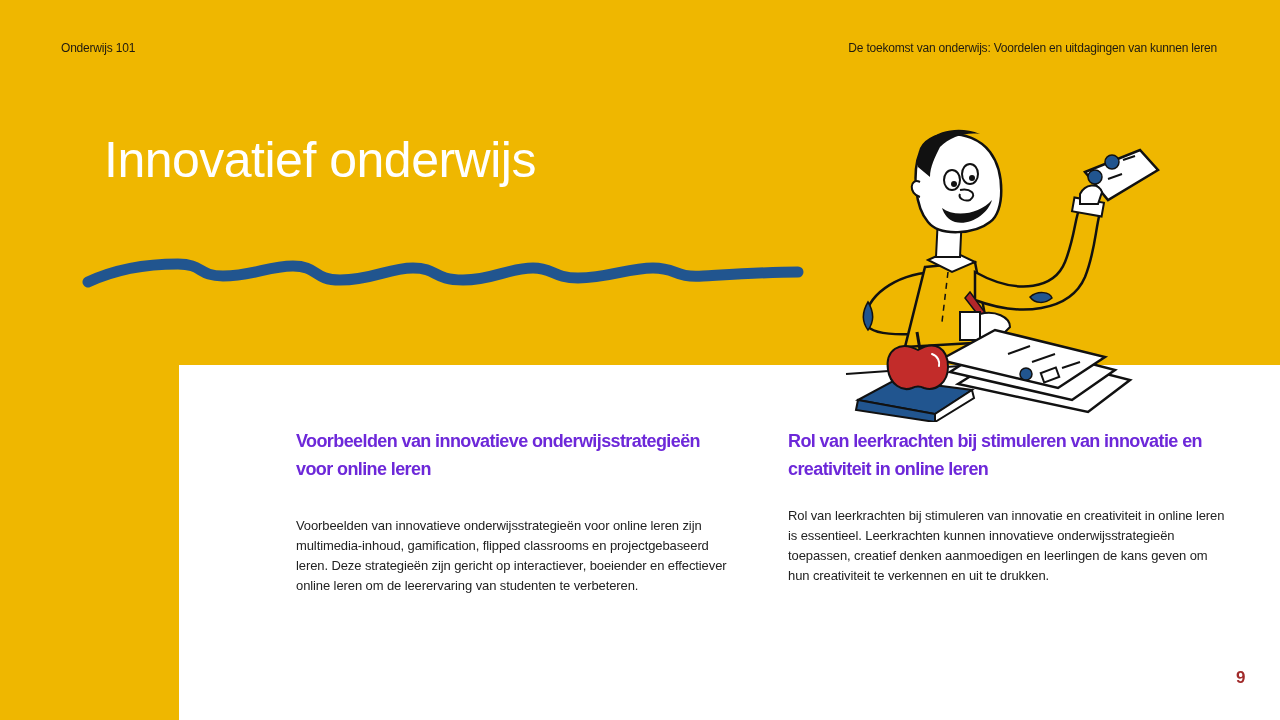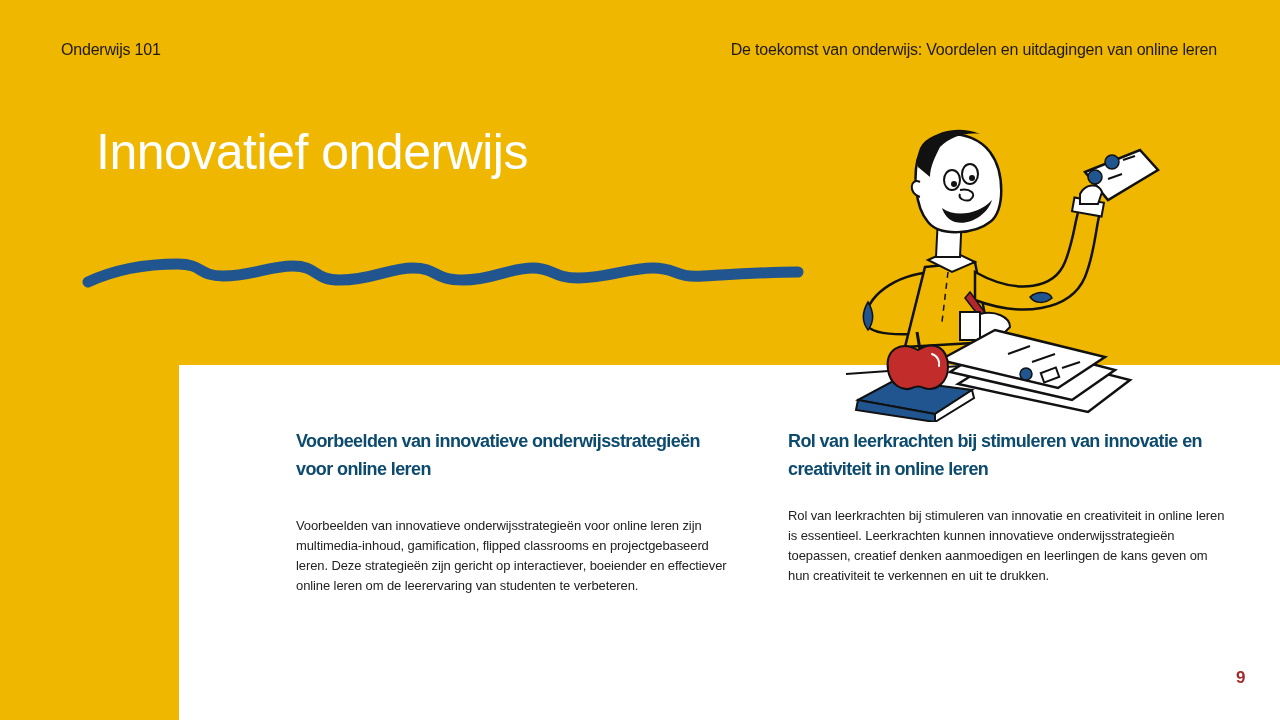--- a/index.html
+++ b/index.html
@@ -1,37 +1,37 @@
 <!DOCTYPE html>
 <html><head>
 <meta charset="utf-8">
 <style>
   html, body { margin:0; padding:0; }
   body { width:1280px; height:720px; position:relative; overflow:hidden; background:#EFB700; font-family:"Liberation Sans", sans-serif; }
-  .hdr { position:absolute; top:41px; font-size:16px; color:#1f1a10; letter-spacing:-0.2px; }
+  .hdr { position:absolute; top:41px; font-size:12px; color:#1f1a10; letter-spacing:-0.2px; }
   .hdr-left { left:61px; }
   .hdr-right { right:63px; }
-  .title { position:absolute; left:88px; top:112px; color:#ffffff; font-size:50px; line-height:64px; font-weight:normal; margin:8px; letter-spacing:-0.5px; }
+  .title { position:absolute; left:88px; top:112px; color:#ffffff; font-size:50px; line-height:64px; font-weight:normal; margin:16px; letter-spacing:-0.5px; }
   .squiggle { position:absolute; left:78px; top:248px; }
   .panel { position:absolute; left:179px; top:365px; width:1101px; height:355px; background:#ffffff; }
   .col { position:absolute; top:427px; }
   .col1 { left:296px; width:440px; }
   .col2 { left:788px; width:440px; }
-  .col h2 { margin:0; color:#0c4a6e; font-size:18px; line-height:28px; font-weight:bold; letter-spacing:-0.6px; }
+  .col h2 { margin:0; color:#6d28d9; font-size:18px; line-height:28px; font-weight:bold; letter-spacing:-0.6px; }
   .col p { margin:0; color:#222222; font-size:13px; line-height:20px; letter-spacing:-0.1px; }
   .col1 p { margin-top:33px; }
   .col2 p { margin-top:23px; }
   .illus { position:absolute; left:840px; top:122px; }
   .pagenum { position:absolute; left:1236px; top:668px; color:#A12B2B; font-weight:bold; font-size:17px; }
 </style>
 </head>
 <body>
 
 <div class="hdr hdr-left">Onderwijs 101</div>
-<div class="hdr hdr-right">De toekomst van onderwijs: Voordelen en uitdagingen van online leren</div>
+<div class="hdr hdr-right">De toekomst van onderwijs: Voordelen en uitdagingen van kunnen leren</div>
 
 <h1 class="title">
   <span>Innovatief onderwijs</span><br>
 </h1>
 
 <svg class="squiggle" width="730" height="50" viewBox="0 0 730 50">
   <path d="M10,34 C40,20 70,16 100,16 C125,16 120,28 145,28 C175,28 190,18 215,18 C240,18 235,32 262,32 C295,32 310,20 335,20 C360,20 355,32 385,32 C415,32 430,20 455,20 C475,20 475,30 500,30 C530,30 550,20 575,20 C600,20 595,30 625,28 C660,26 690,24 720,24" fill="none" stroke="#21558F" stroke-width="11" stroke-linecap="round" stroke-linejoin="round"></path>
 </svg>
 
 <div class="panel"></div>

